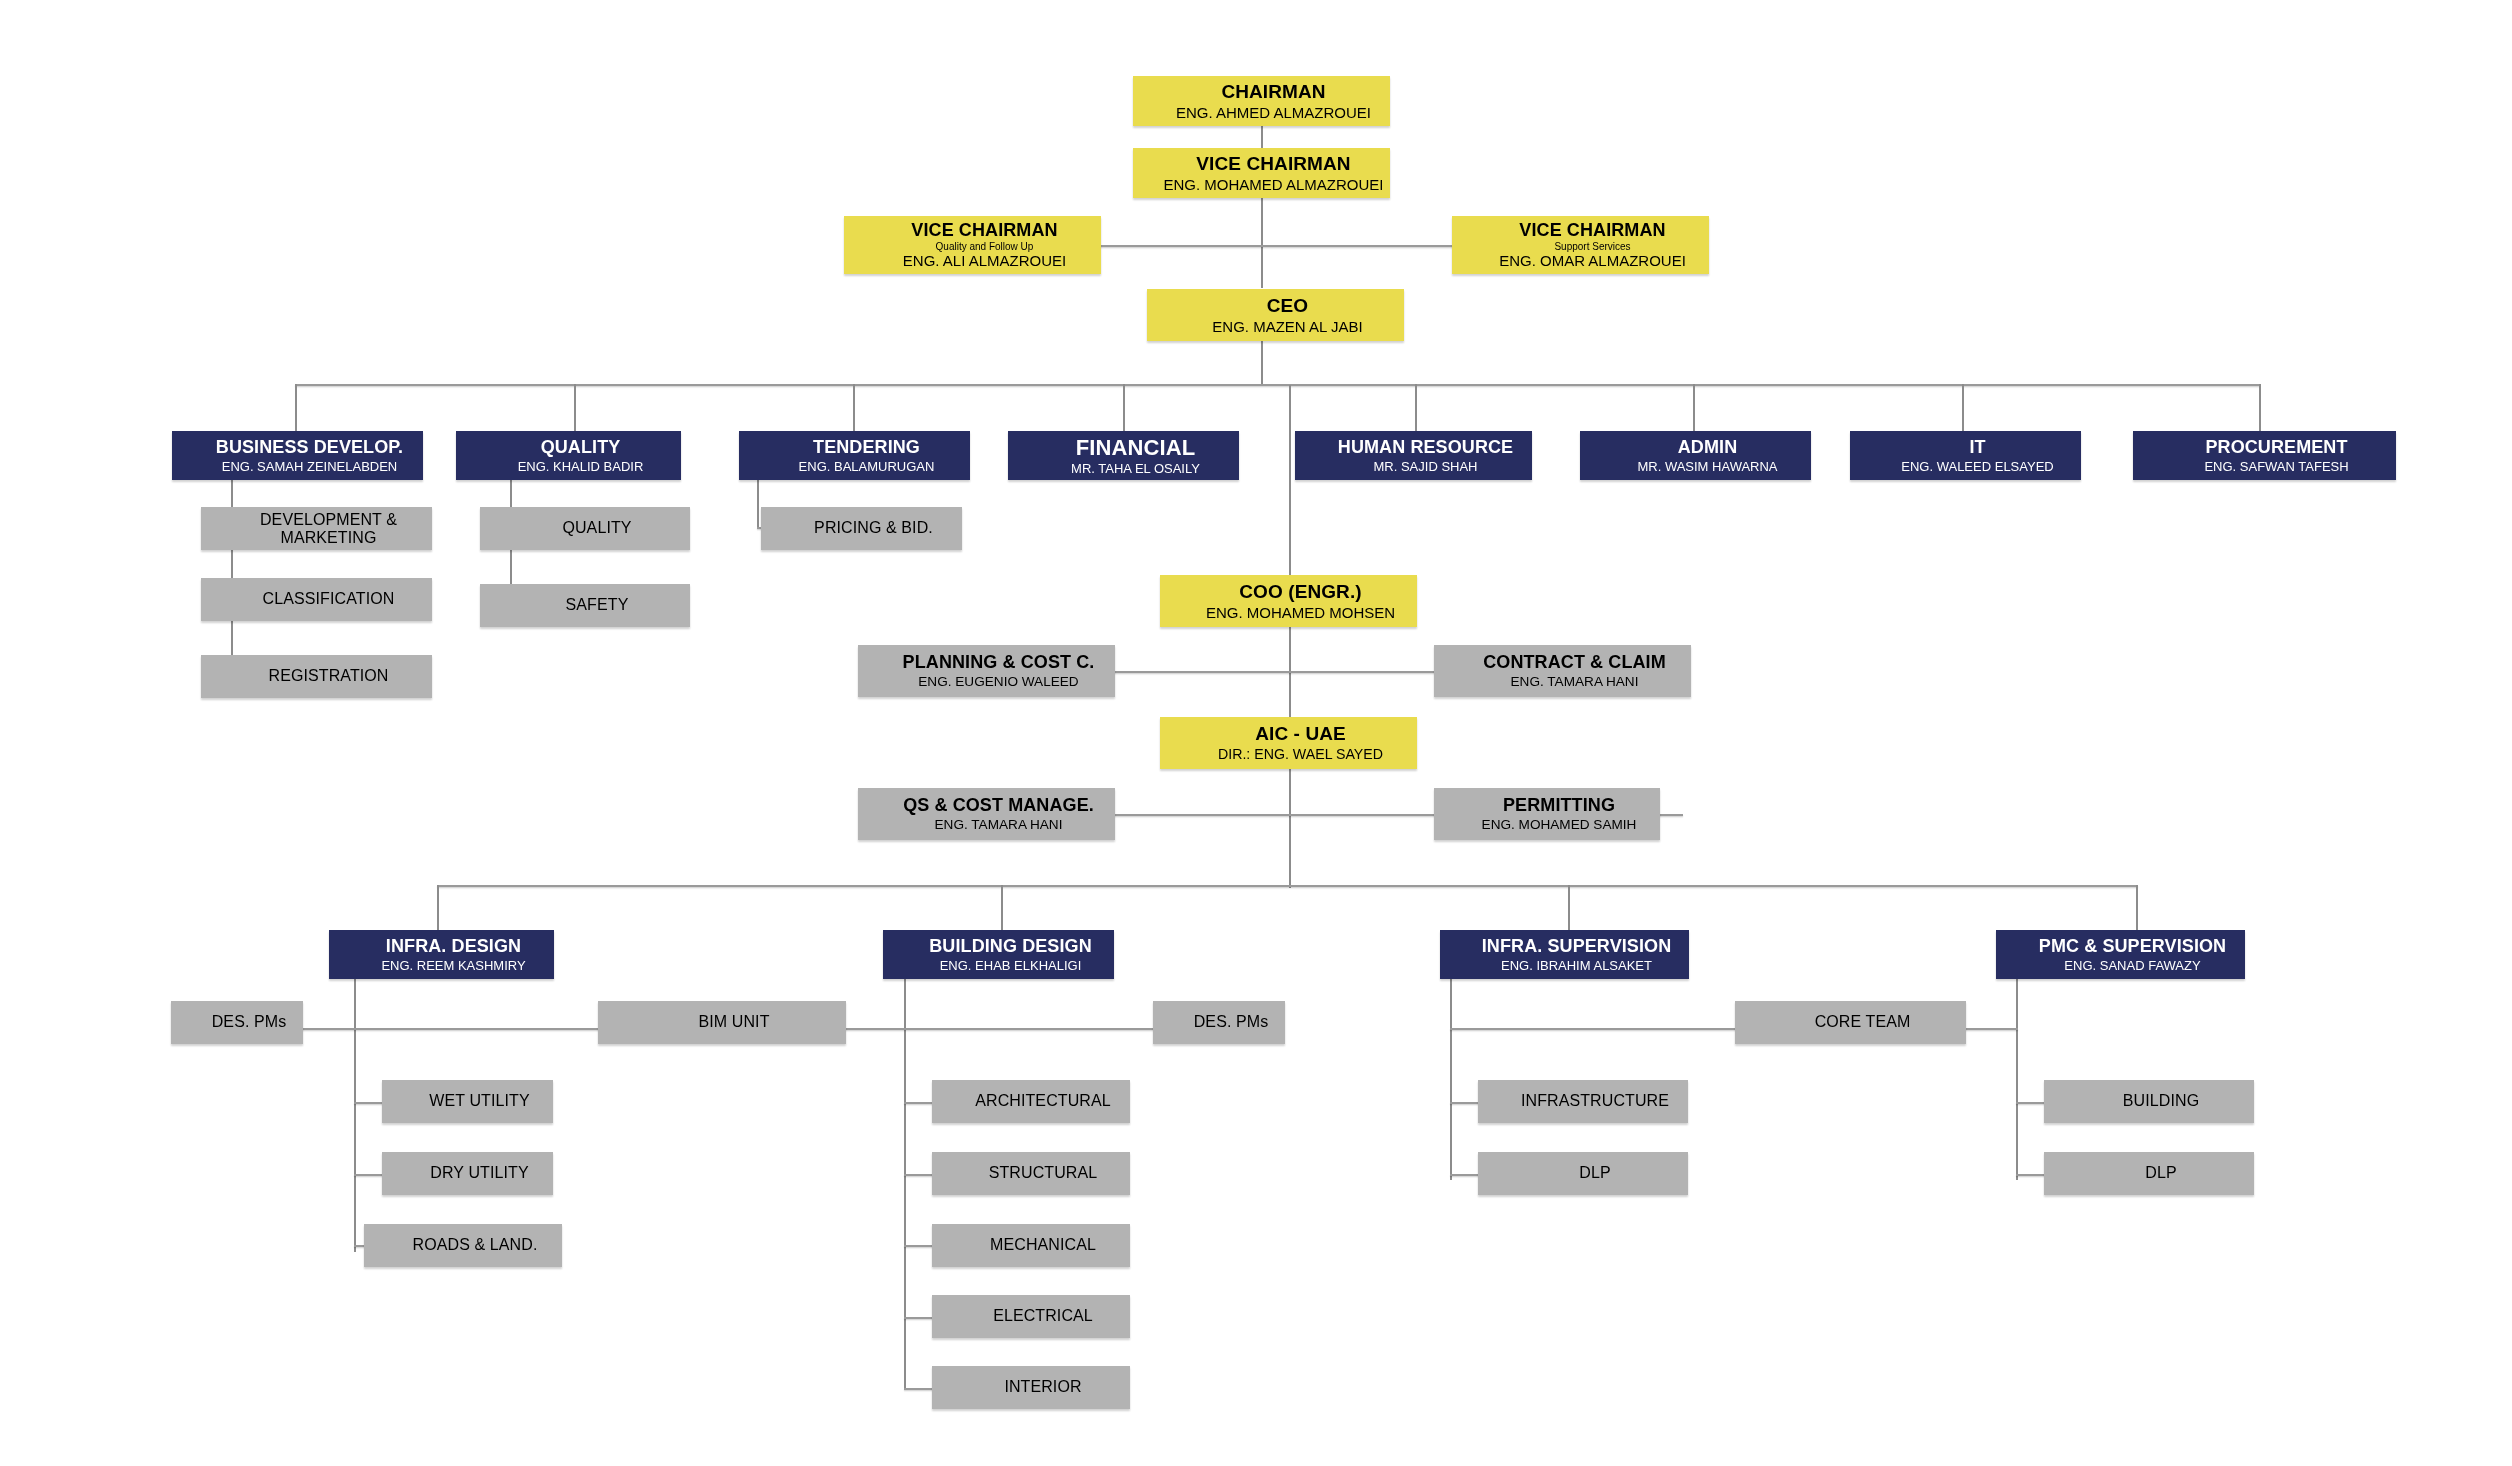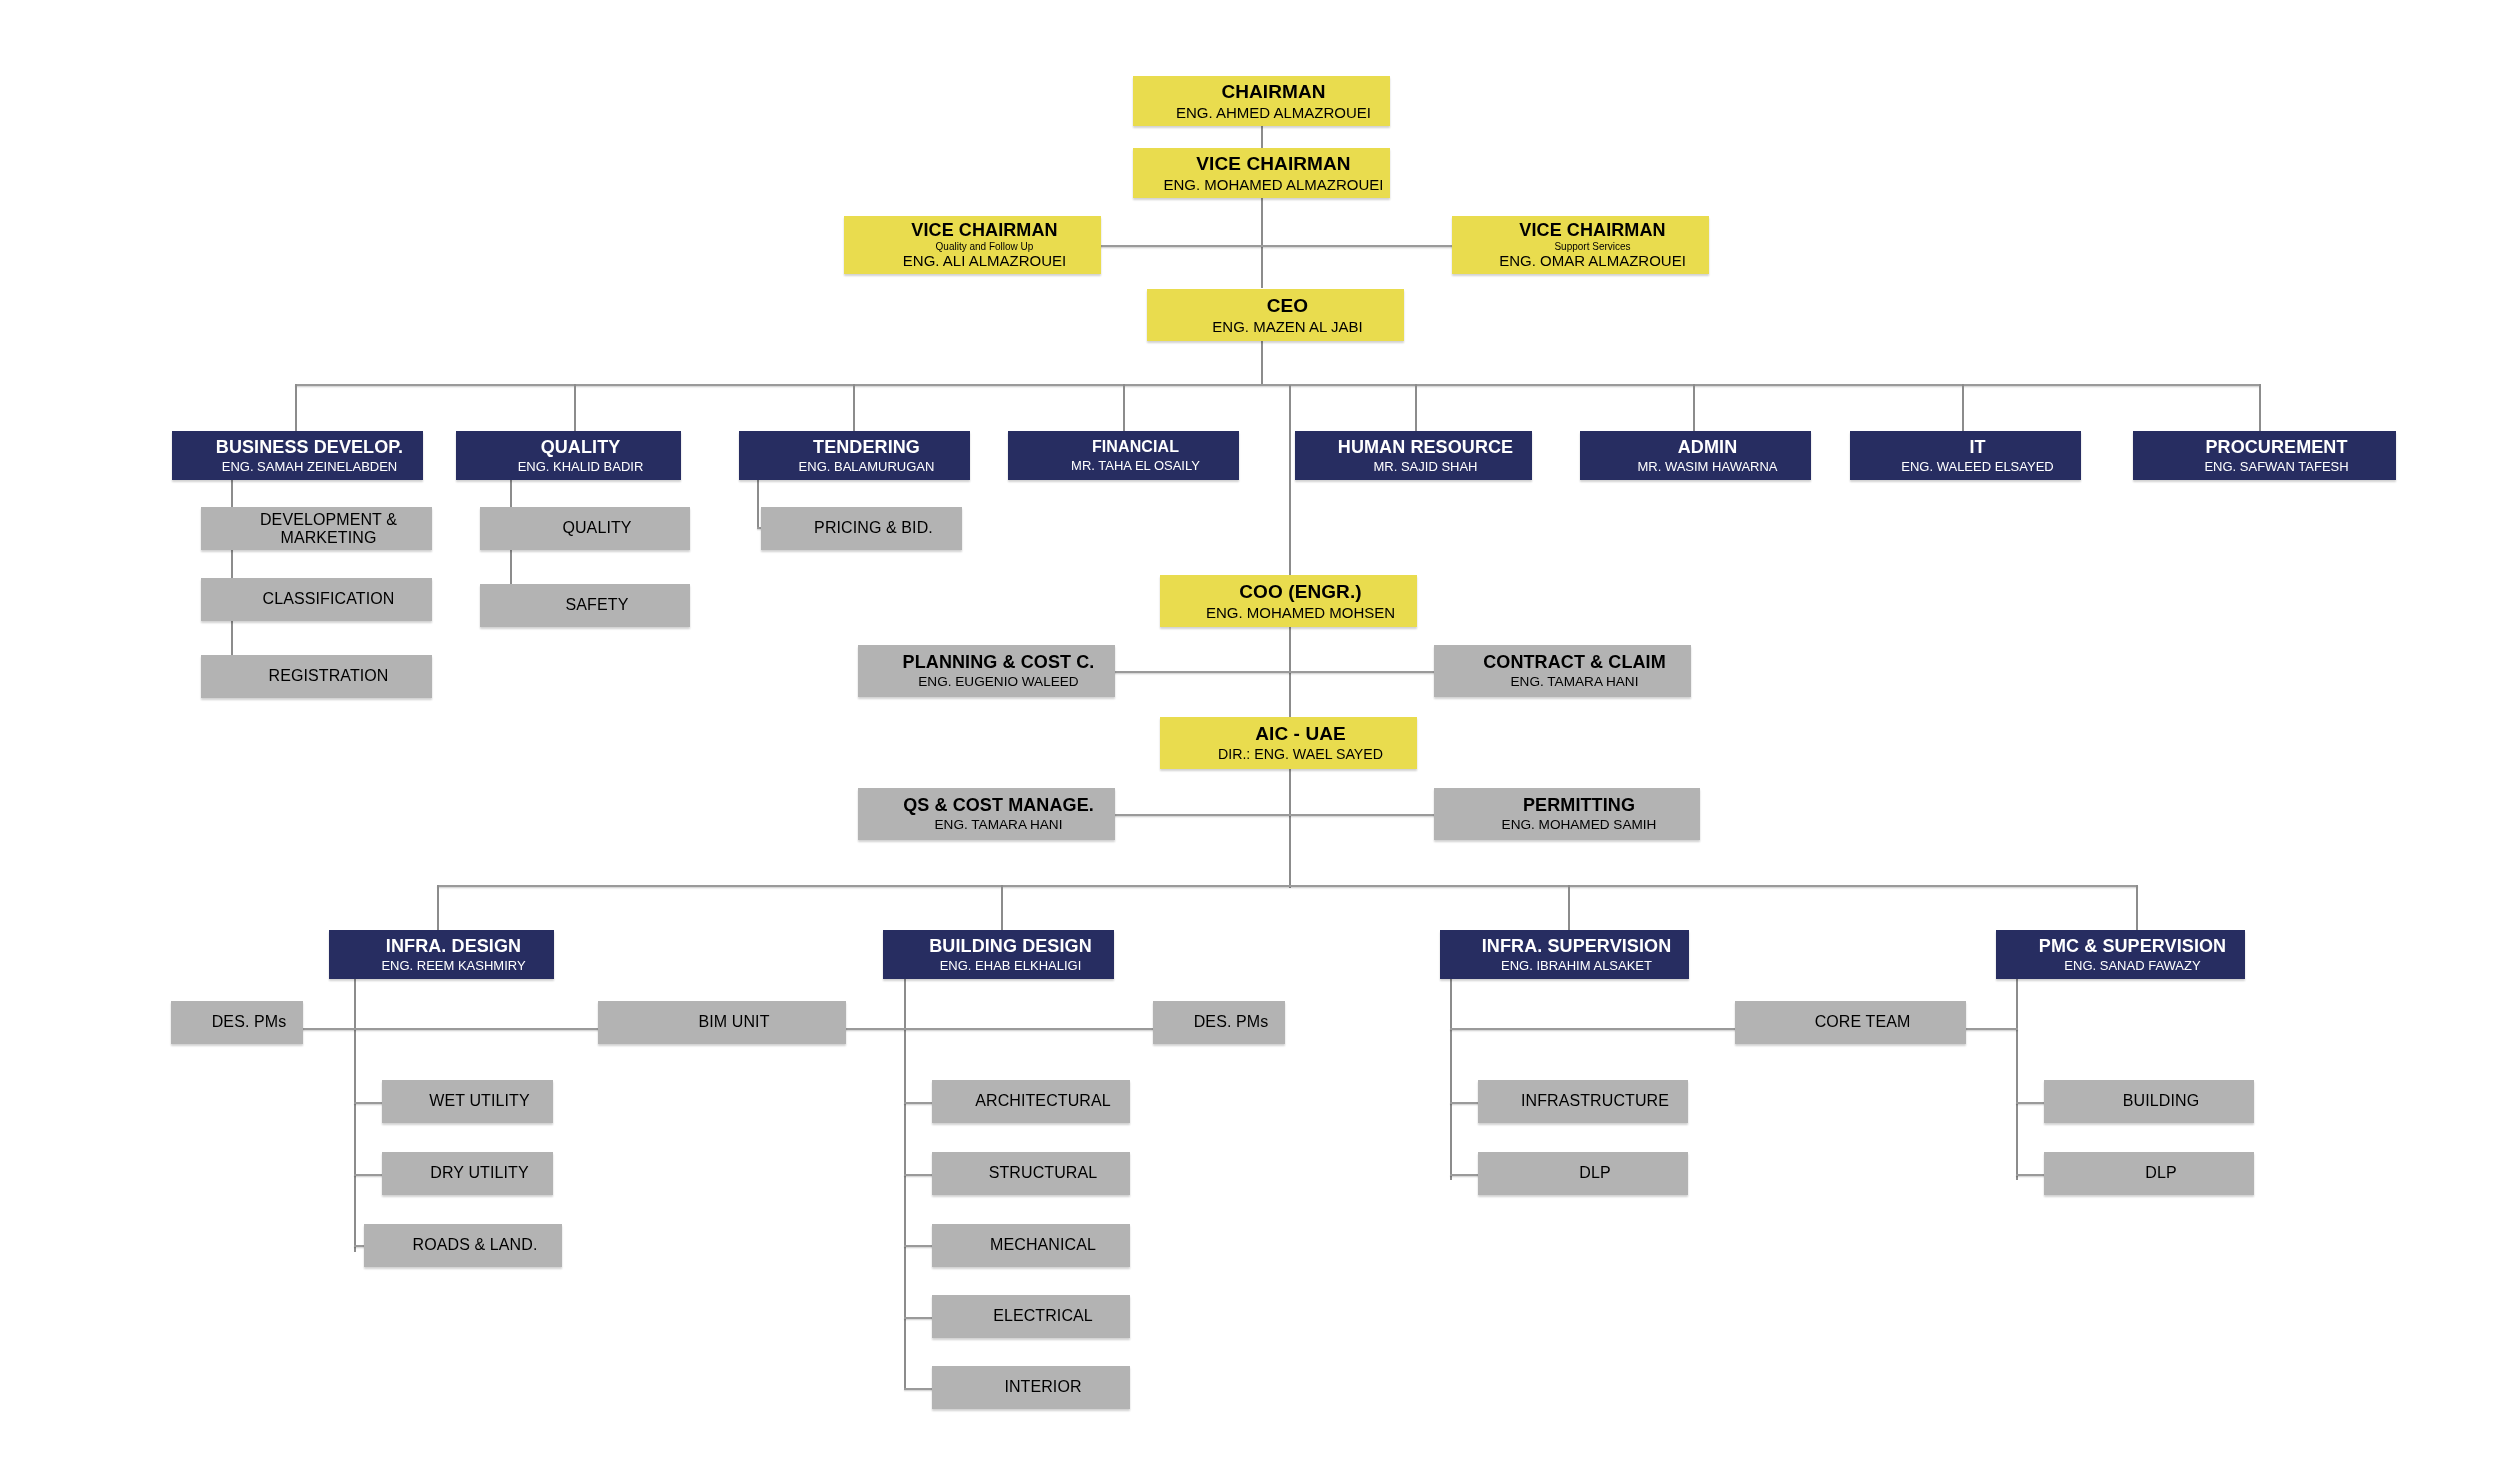--- a/index.html
+++ b/index.html
@@ -157,21 +157,21 @@
     <span class="ttl" style="font-size:18px;">QUALITY</span>
     <span class="sub" style="font-size:13px;margin-top:3px;">ENG. KHALID BADIR</span>
   </div>
 
   <div class="node navy" style="left:739px;top:431px;width:231px;height:49px;">
     <span class="ttl" style="font-size:18px;">TENDERING</span>
     <span class="sub" style="font-size:13px;margin-top:3px;">ENG. BALAMURUGAN</span>
   </div>
 
   <div class="node navy" style="left:1008px;top:431px;width:231px;height:49px;">
-    <span class="ttl" style="font-size:16px;">FINANCIAL</span>
+    <span class="ttl" style="font-size:22px;">FINANCIAL</span>
     <span class="sub" style="font-size:13px;margin-top:3px;">MR. TAHA EL OSAILY</span>
   </div>
 
   <div class="node navy" style="left:1295px;top:431px;width:237px;height:49px;">
     <span class="ttl" style="font-size:18px;">HUMAN RESOURCE</span>
     <span class="sub" style="font-size:13px;margin-top:3px;">MR. SAJID SHAH</span>
   </div>
 
   <div class="node navy" style="left:1580px;top:431px;width:231px;height:49px;">
     <span class="ttl" style="font-size:18px;">ADMIN</span>
@@ -228,21 +228,21 @@
   <div class="node yellow" style="left:1160px;top:717px;width:257px;height:52px;">
     <span class="ttl" style="font-size:19px;">AIC - UAE</span>
     <span class="sub" style="font-size:14.2px;margin-top:3px;">DIR.: ENG. WAEL SAYED</span>
   </div>
 
   <div class="node gray" style="left:858px;top:788px;width:257px;height:52px;">
     <span class="ttl" style="font-size:18px;">QS &amp; COST MANAGE.</span>
     <span class="sub" style="font-size:13.6px;margin-top:3px;">ENG. TAMARA HANI</span>
   </div>
 
-  <div class="node gray" style="left:1434px;top:788px;width:266px;height:52px;">
+  <div class="node gray" style="left:1434px;top:788px;width:226px;height:52px;">
     <span class="ttl" style="font-size:18px;">PERMITTING</span>
     <span class="sub" style="font-size:13.6px;margin-top:3px;">ENG. MOHAMED SAMIH</span>
   </div>
 
   <div class="node navy" style="left:329px;top:930px;width:225px;height:49px;">
     <span class="ttl" style="font-size:18px;">INFRA. DESIGN</span>
     <span class="sub" style="font-size:13px;margin-top:3px;">ENG. REEM KASHMIRY</span>
   </div>
 
   <div class="node navy" style="left:883px;top:930px;width:231px;height:49px;">

